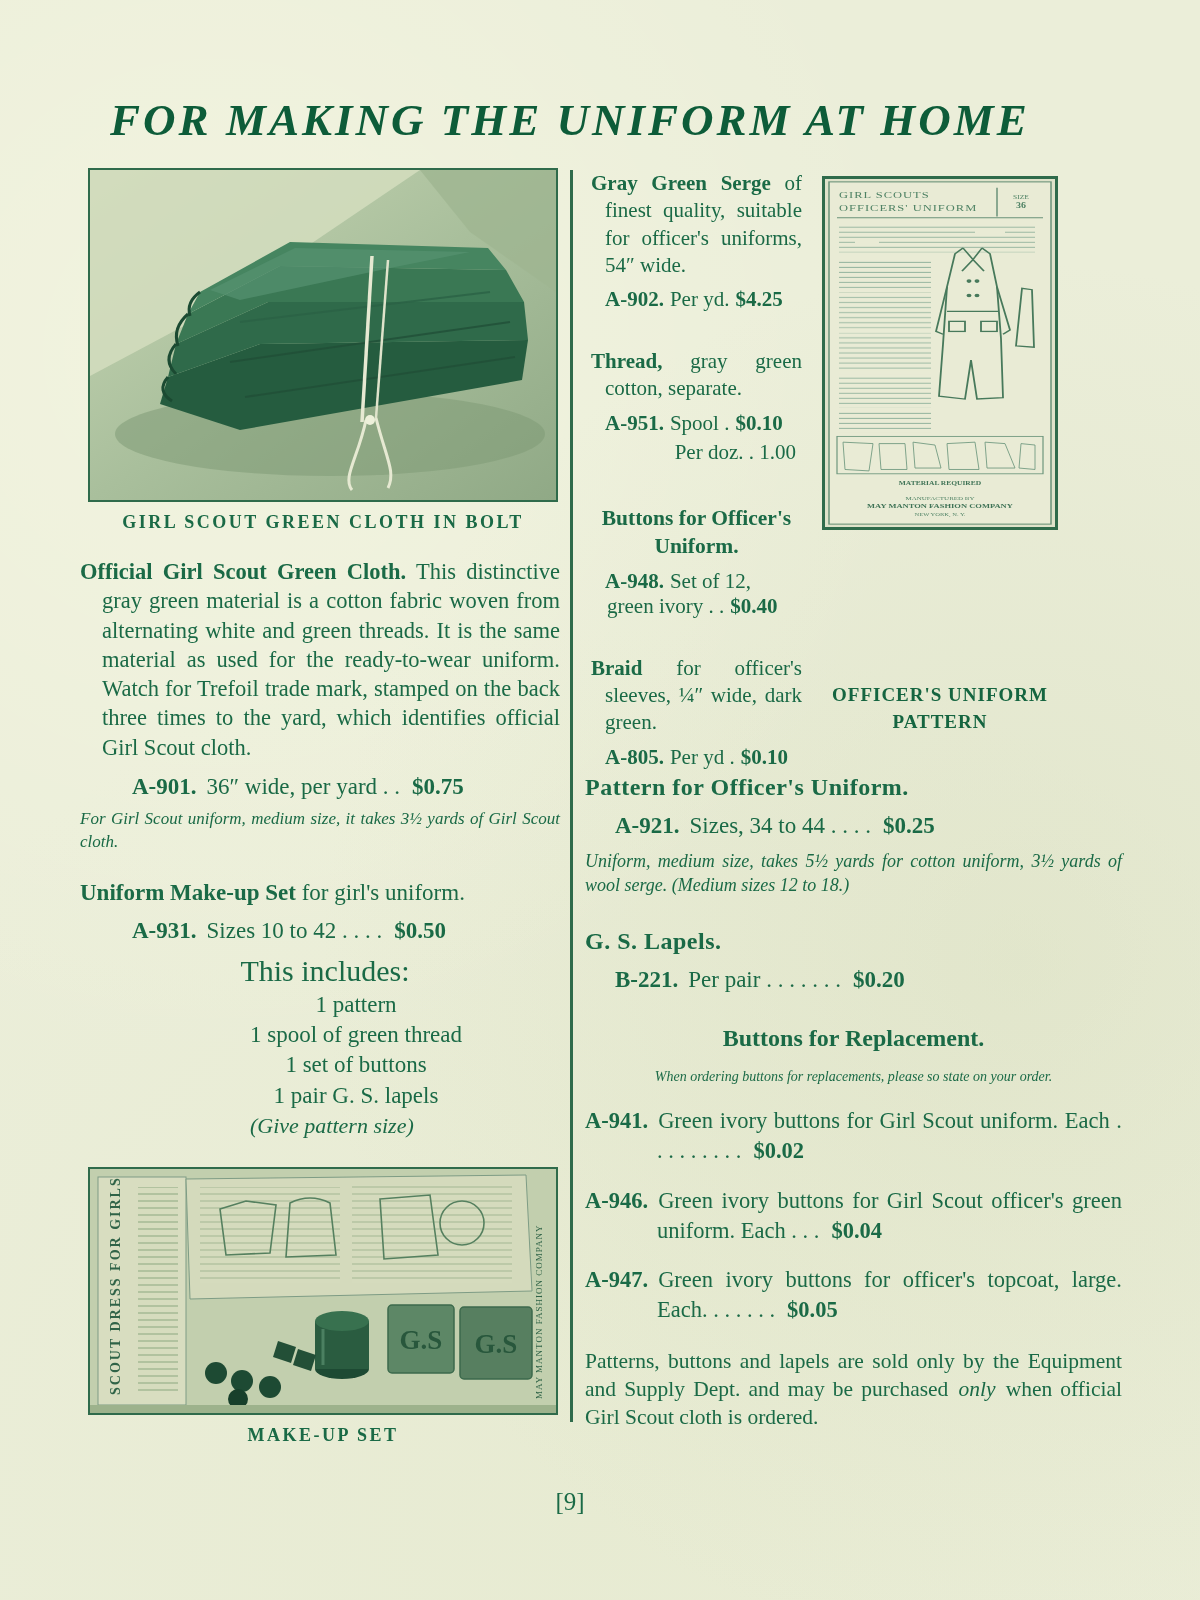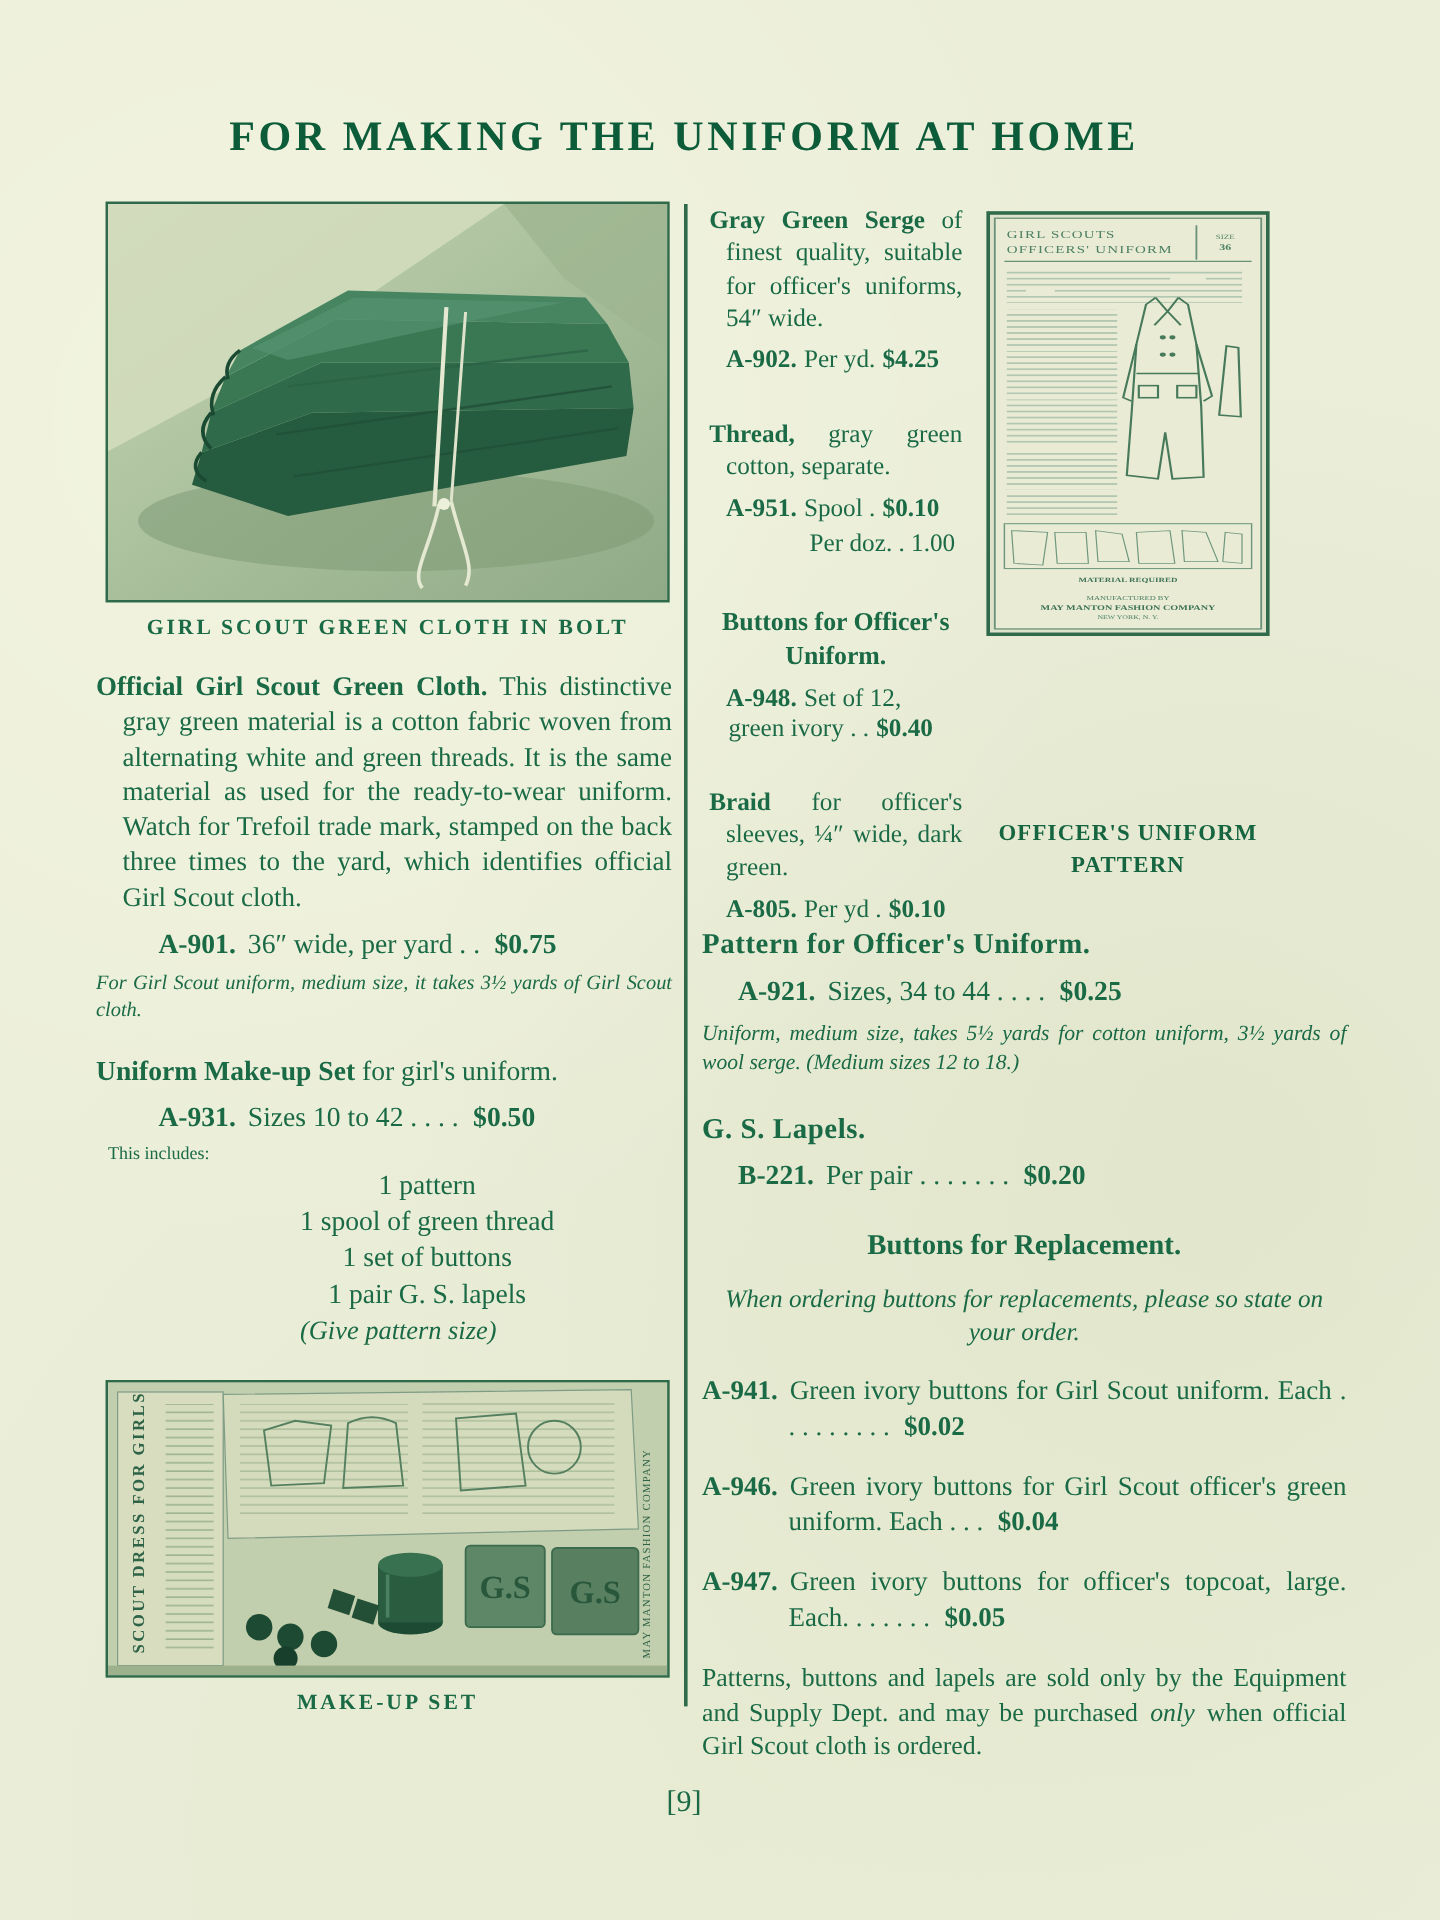--- a/index.html
+++ b/index.html
@@ -10,42 +10,42 @@
     background-color:#ebeed9;
     background-image:
       radial-gradient(circle at 18% 22%, rgba(255,255,235,.35), transparent 45%),
       radial-gradient(circle at 85% 60%, rgba(205,212,175,.30), transparent 50%),
       radial-gradient(circle at 50% 95%, rgba(220,226,190,.25), transparent 55%);
     font-family:"Liberation Serif","DejaVu Serif",serif;
     color:#1a6a46; overflow:hidden;
   }
   .title {
     position:absolute; top:94px; left:0; width:1140px; text-align:center;
-    font-size:35px; font-weight:bold; letter-spacing:3px; color:#0d5c39;
+    font-size:45px; font-weight:bold; letter-spacing:3px; color:#0d5c39;font-style:italic;
   }
   
   .col-left { position:absolute; left:80px; top:168px; width:480px; }
   .fig { border:2px solid #2f6b4b; background:#b3c6a6; display:block; }
   .fig svg { display:block; width:100%; height:100%; }
   .cloth-fig { width:470px; height:334px; margin-left:8px; }
   .photo-caption {
     width:470px; margin-left:8px; margin-top:10px; text-align:center;
     font-weight:bold; font-size:18px; letter-spacing:2.5px; color:#1a6a46;
   }
   .para {
     margin-top:24px; font-size:22.5px; line-height:1.3; text-align:justify;
     padding-left:22px; text-indent:-22px;
   }
   .lead { font-weight:bold; }
   .price-row { margin-top:12px; font-size:23px; padding-left:52px; }
   .code { font-weight:bold; margin-right:10px; }
   .price { font-weight:bold; margin-left:12px; }
   .small-note { margin-top:8px; font-size:17px; font-style:italic; text-align:justify; line-height:1.35; }
   .makeup-head { margin-top:26px; font-size:23px; }
-  .includes-label { margin-top:10px; font-size:15px; padding-left:10px; }
+  .includes-label { margin-top:10px; font-size:30px; padding-left:10px;text-align:center; }
   .includes { margin-top:2px; list-style:none; padding-left:72px; font-size:23px; line-height:1.32;text-align:center; }
   .pattern-size { margin-top:2px; padding-left:170px; font-style:italic; font-size:22px; }
   .makeup-fig { width:470px; height:248px; margin-left:8px; margin-top:28px; }
   
   .divider { position:absolute; left:570px; top:170px; width:3px; height:1252px; background:#2f6b4b; }
   
   .col-mid { position:absolute; left:591px; top:170px; width:211px; font-size:21px; }
   .mid-para { text-align:justify; line-height:1.3; padding-left:14px; text-indent:-14px; }
   .mid-price { margin-top:8px; padding-left:14px; font-size:21px; }
   .mid-price .code { margin-right:6px; }
@@ -60,21 +60,21 @@
     position:absolute; left:802px; top:682px; width:276px; text-align:center;
     font-weight:bold; font-size:19px; letter-spacing:1px; line-height:1.4; color:#156540;
   }
   
   .sec-right { position:absolute; left:585px; top:774px; width:537px; font-size:22.5px; }
   .sec-head { font-weight:bold; font-size:24px; letter-spacing:.5px; }
   .sec-price { margin-top:12px; padding-left:30px; font-size:23px; }
   .sec-note { margin-top:10px; font-size:18px; font-style:italic; text-align:justify; line-height:1.35; }
   .lapels-head { margin-top:30px; }
   .replace-head { margin-top:32px; text-align:center; font-weight:bold; font-size:24px; }
-  .replace-note { margin-top:16px; text-align:center; font-style:italic; font-size:21px; line-height:1.35; }
+  .replace-note { margin-top:16px; text-align:center; font-style:italic; font-size:14px; line-height:1.35; }
   .entry { margin-top:20px; text-align:justify; line-height:1.32; padding-left:72px; text-indent:-72px; }
   .closing { margin-top:22px; text-align:justify; font-size:21.5px; line-height:1.32; }
   .closing i { margin:0 2px; }
   
   .page-num { position:absolute; top:1488px; left:0; width:1140px; text-align:center; font-size:25px; color:#1a6a46; }
 </style>
 </head>
 <body>
 
 <div class="page">

